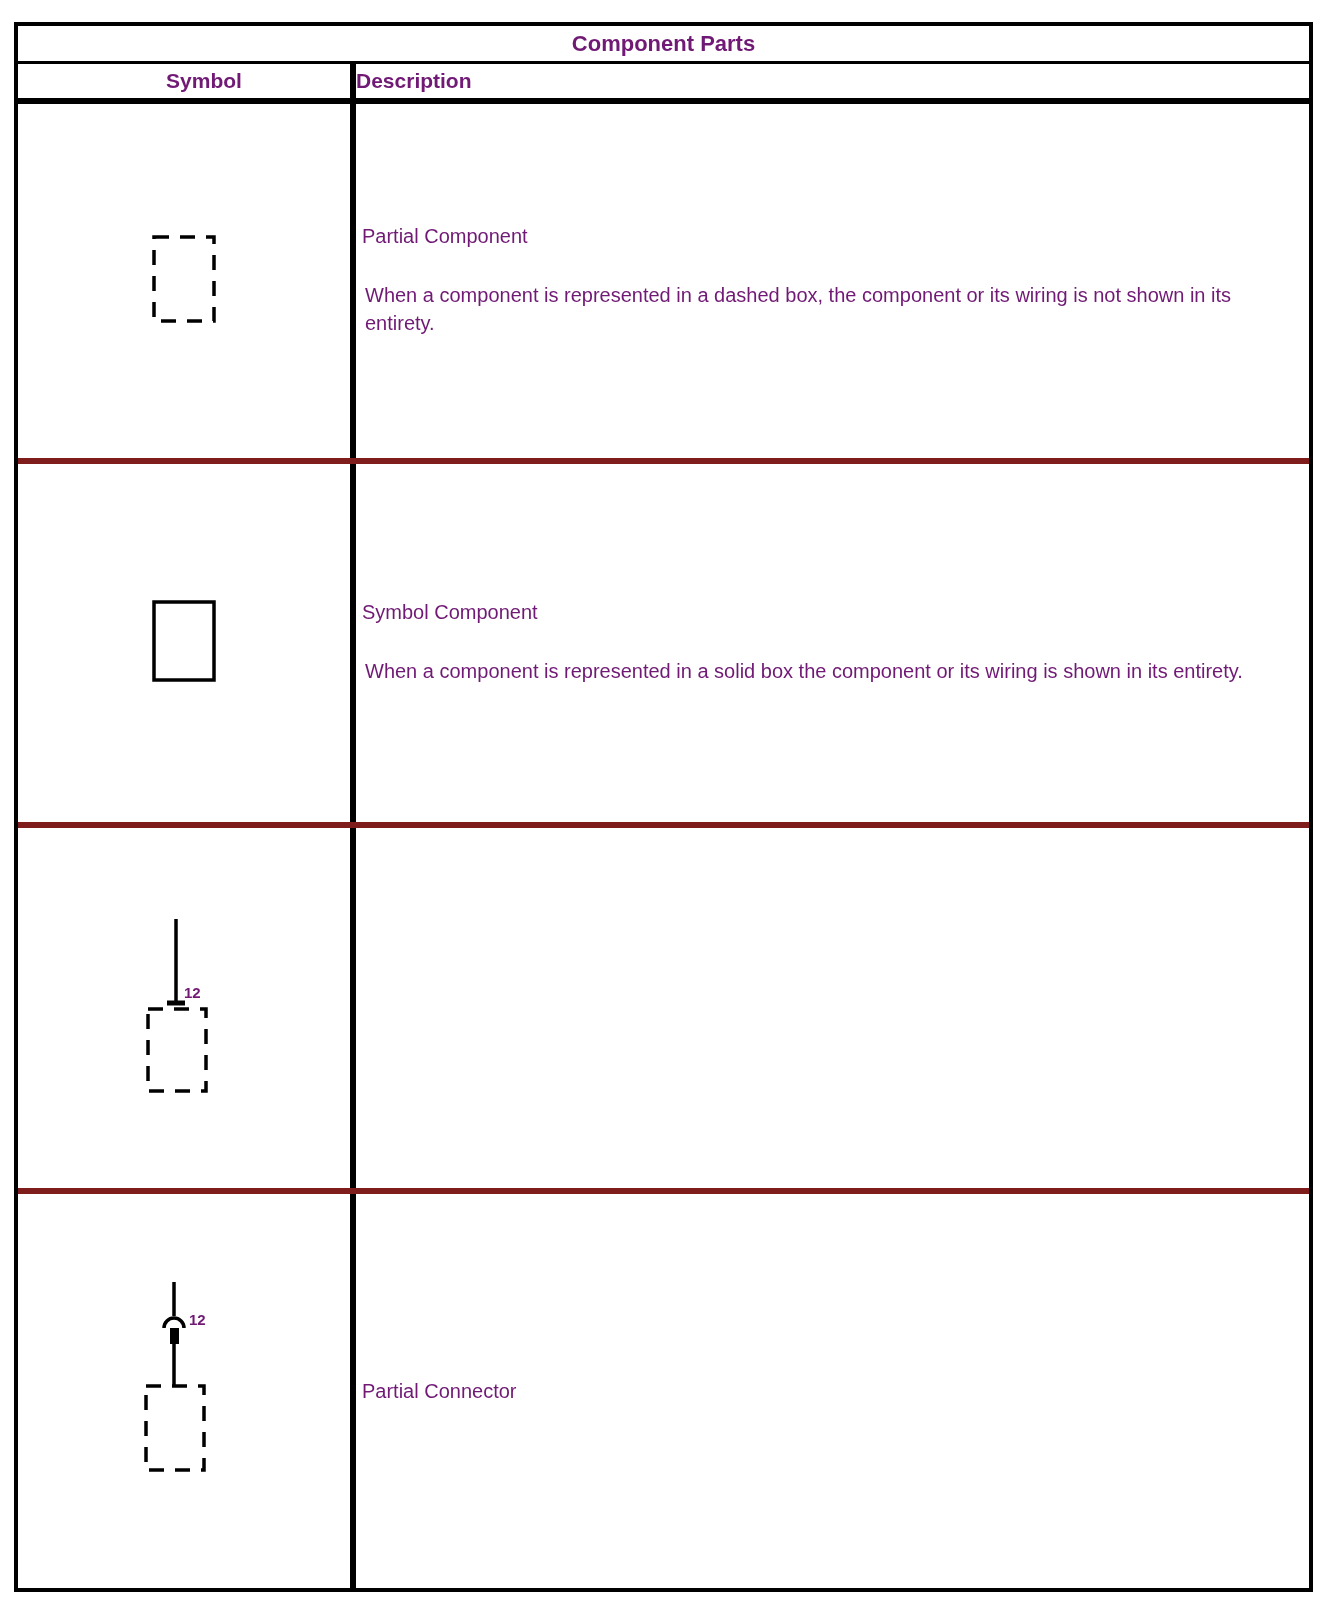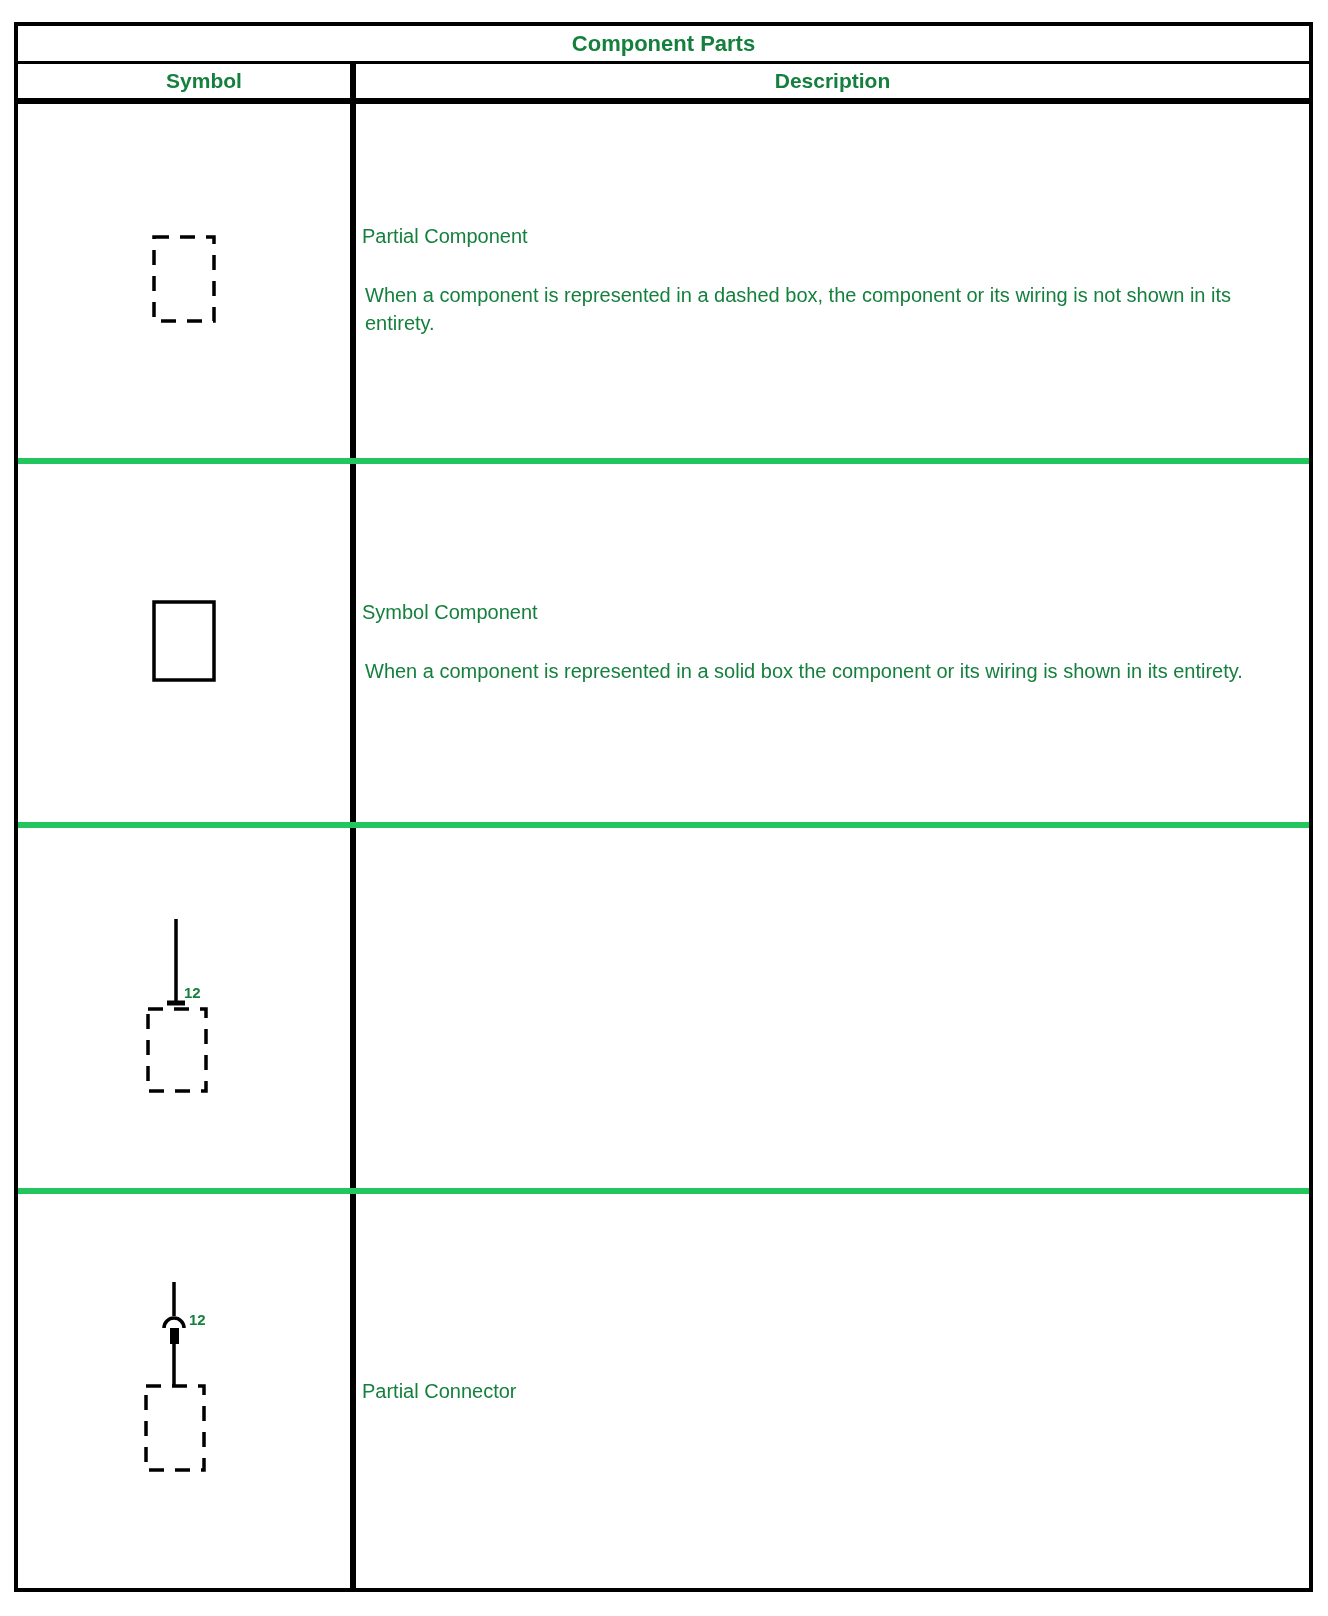--- a/index.html
+++ b/index.html
@@ -6,21 +6,21 @@
     margin: 0;
     padding: 0;
     background: #ffffff;
   }
   .page {
     position: relative;
     width: 1328px;
     height: 1616px;
     background: #ffffff;
     font-family: "Liberation Sans", sans-serif;
-    color: #15803d;
+    color: #701a75;
     overflow: hidden;
   }
   .legend-table {
     position: absolute;
     left: 14px;
     top: 22px;
     width: 1299px;
     height: 1570px;
     border: 4px solid #000000;
     box-sizing: border-box;
@@ -55,25 +55,24 @@
     box-sizing: border-box;
     display: flex;
     align-items: center;
     justify-content: center;
     padding-left: 40px;
   }
   .header-desc {
     flex: 1;
     display: flex;
     align-items: center;
-    justify-content: center;
   }
   .row {
     display: flex;
-    border-bottom: 6px solid #22c55e;
+    border-bottom: 6px solid #7f1d1d;
     box-sizing: border-box;
   }
   .row-1 { flex: 0 0 360px; }
   .row-2 { flex: 0 0 364px; }
   .row-3 { flex: 0 0 366px; }
   .row-4 { flex: 1; border-bottom: none; }
   .sym-cell {
     width: 338px;
     flex: 0 0 338px;
     border-right: 6px solid #000000;

